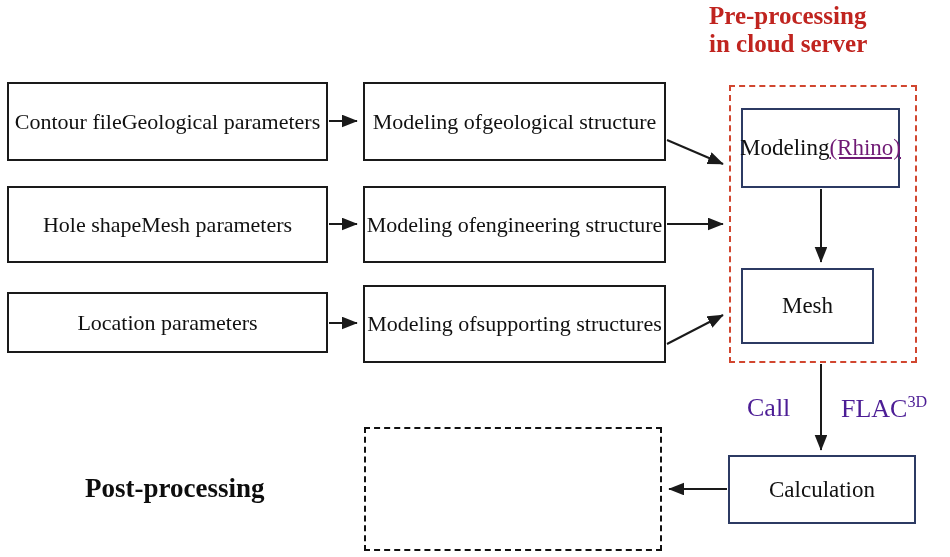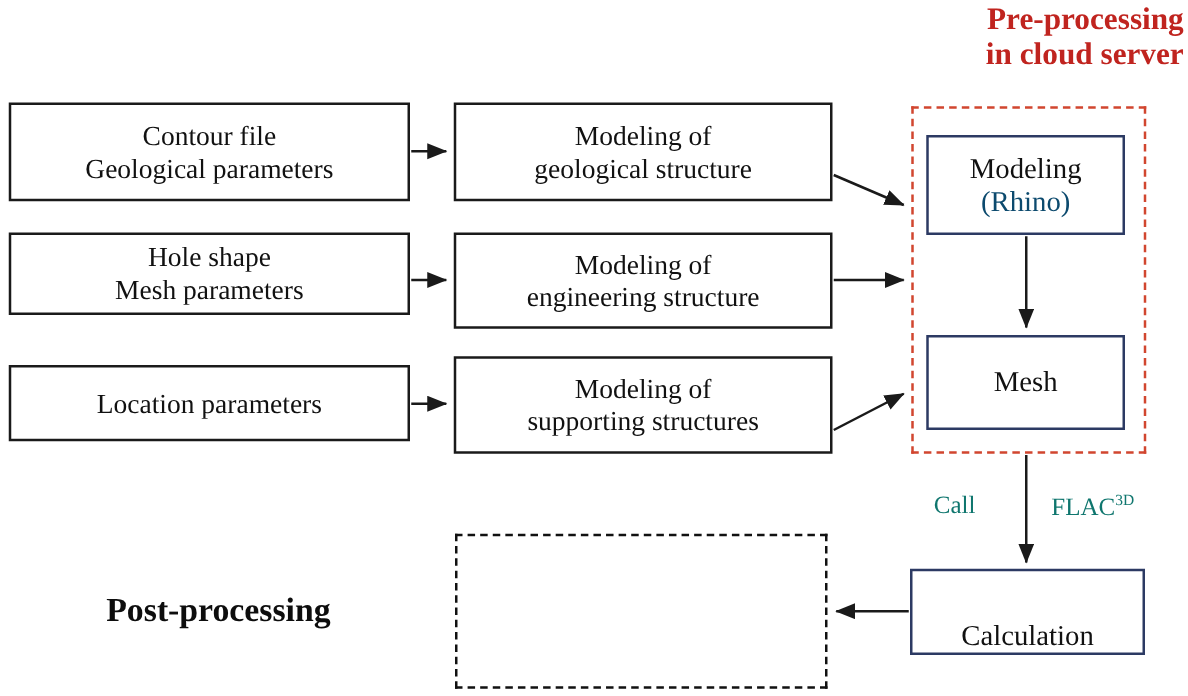--- a/index.html
+++ b/index.html
@@ -12,40 +12,40 @@
     width: 950px;
     height: 557px;
     background: #ffffff;
     font-family: "Liberation Serif", "DejaVu Serif", serif;
     overflow: hidden;
   }
   .box {
     position: absolute;
     box-sizing: border-box;
     display: flex;
-    flex-direction: column;
+    flex-direction: row;
     align-items: center;
     justify-content: center;
     background: #ffffff;
     text-align: center;
     line-height: 1.18;
   }
   .box-black {
     border: 2px solid #1a1a1a;
   }
   .box-navy {
     border: 2px solid #2c3a63;
   }
   .box .line {
     display: block;
     white-space: nowrap;
   }
   .t22 { font-size: 22px; }
   .t23 { font-size: 23px; }
-  .red-text { color: #0c4a6e; }
+  .red-text { color: #701a75; text-decoration: underline; }
   .black-text { color: #111111; }
 
   .dashed-red {
     position: absolute;
     box-sizing: border-box;
     border: 2px dashed #d1462f;
     background: transparent;
   }
   .dashed-black {
     position: absolute;
@@ -56,30 +56,30 @@
 
   .caption {
     position: absolute;
     font-weight: bold;
     line-height: 1.12;
     white-space: nowrap;
   }
   .caption-red {
     color: #c0241f;
     font-size: 25px;
-    text-align: right;
+    text-align: left;
   }
   .caption-black {
     color: #0d0d0d;
     font-size: 27px;
   }
   .edge-label {
     position: absolute;
-    font-size: 20px;
-    color: #0f766e;
+    font-size: 26px;
+    color: #4c1d95;
     white-space: nowrap;
   }
   .edge-label sup {
     font-size: 0.62em;
     vertical-align: super;
   }
   svg.arrows {
     position: absolute;
     left: 0;
     top: 0;
@@ -102,21 +102,21 @@
 
   <div class="dashed-red" style="left:729px; top:85px; width:188px; height:278px;"></div>
 
   <div class="dashed-black" style="left:364px; top:427px; width:298px; height:124px;"></div>
 
   <div class="box box-black" style="left:7px; top:82px; width:321px; height:79px;">
     <span class="line t22 black-text">Contour file</span>
     <span class="line t22 black-text">Geological parameters</span>
   </div>
 
-  <div class="box box-black" style="left:7px; top:186px; width:321px; height:66px;">
+  <div class="box box-black" style="left:7px; top:186px; width:321px; height:77px;">
     <span class="line t22 black-text">Hole shape</span>
     <span class="line t22 black-text">Mesh parameters</span>
   </div>
 
   <div class="box box-black" style="left:7px; top:292px; width:321px; height:61px;">
     <span class="line t22 black-text">Location parameters</span>
   </div>
 
   <div class="box box-black" style="left:363px; top:82px; width:303px; height:79px;">
     <span class="line t22 black-text">Modeling of</span>
@@ -131,25 +131,25 @@
   <div class="box box-black" style="left:363px; top:285px; width:303px; height:78px;">
     <span class="line t22 black-text">Modeling of</span>
     <span class="line t22 black-text">supporting structures</span>
   </div>
 
   <div class="box box-navy" style="left:741px; top:108px; width:159px; height:80px;">
     <span class="line t23 black-text">Modeling</span>
     <span class="line t23 red-text">(Rhino)</span>
   </div>
 
-  <div class="box box-navy" style="left:741px; top:268px; width:159px; height:76px;">
+  <div class="box box-navy" style="left:741px; top:268px; width:133px; height:76px;">
     <span class="line t23 black-text">Mesh</span>
   </div>
 
-  <div class="box box-navy" style="left:728px; top:455px; width:188px; height:69px;justify-content:flex-end;">
+  <div class="box box-navy" style="left:728px; top:455px; width:188px; height:69px;">
     <span class="line t23 black-text">Calculation</span>
   </div>
 
 
   <div class="edge-label" style="left:747px; top:393px;">Call</div>
 
   <div class="edge-label" style="left:841px; top:393px;">
     <span>FLAC</span><sup>3D</sup>
   </div>
 

